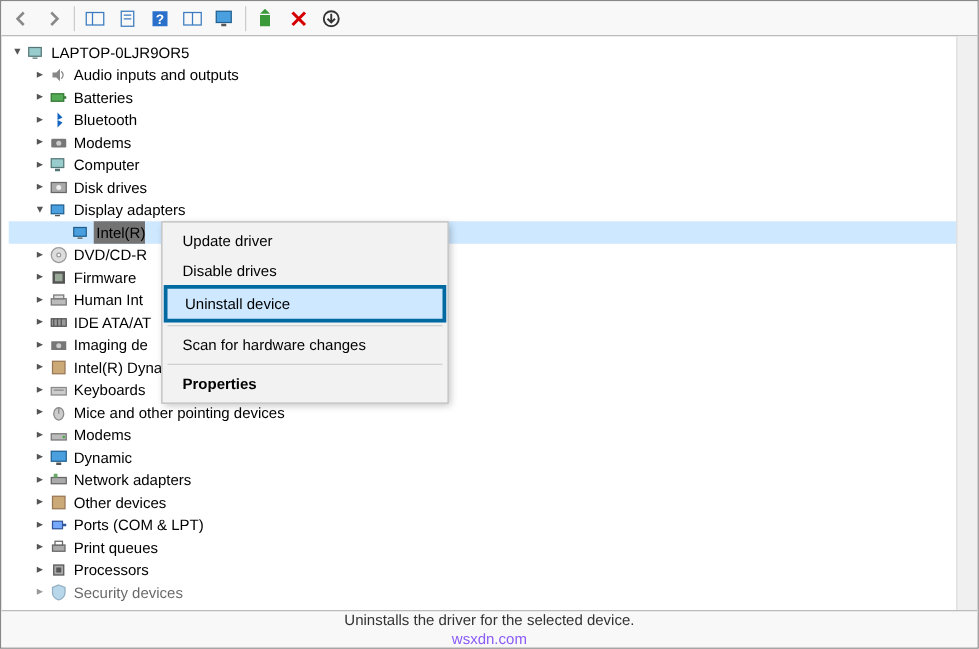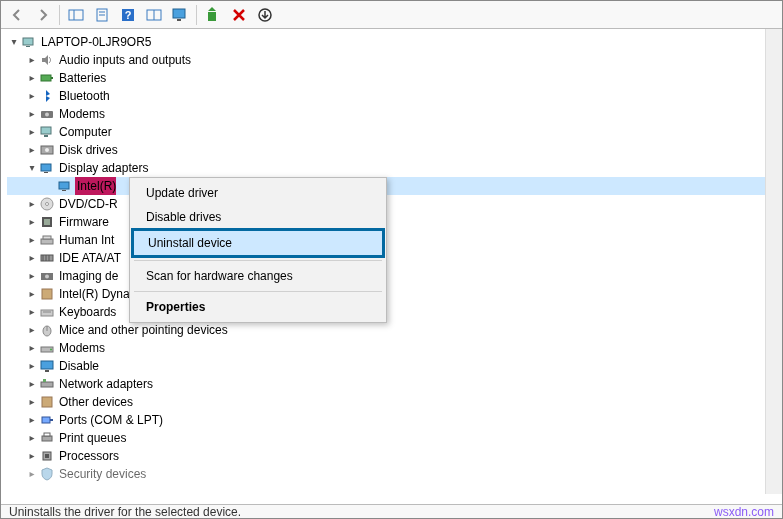--- a/index.html
+++ b/index.html
@@ -72,50 +72,51 @@
     justify-content: center;
     font-size: 11px;
   }
   .lbl { padding-left: 2px; }
   .depth0 { padding-left: 0; }
   .depth1 { padding-left: 18px; }
   .depth2 { padding-left: 36px; }
   .selected {
     background: #cde8ff;
   }
-  .selected .lbl { background: #be185d; }
+  .selected .lbl { background: #737373; }
   .scrollbar {
     position: absolute;
     right: 0;
     top: 28px;
     bottom: 24px;
     width: 17px;
     background: #f0f0f0;
     border-left: 1px solid #ddd;
   }
   .statusbar {
     position: absolute;
     bottom: 0;
     left: 0;
     right: 0;
-    height: 14px;
+    height: 30px;
     border-top: 1px solid #bbb;
     background: #f8f8f8;
     display: flex;
     align-items: center;
     justify-content: space-between;
     padding: 0 8px;
     font-size: 12px;
     color: #333;
+    flex-direction: column;
   }
   .ctxmenu {
     position: absolute;
     left: 128px;
     top: 176px;
-    width: 258px;
+    width: 230px;
     background: #f2f2f2;
     border: 1px solid #bcbcbc;
     box-shadow: 2px 2px 6px rgba(0,0,0,0.25);
     padding: 3px 2px;
   }
   .ctxmenu .mi {
     padding: 5px 14px;
     font-size: 12px;
     color: #000;
   }
@@ -387,21 +388,21 @@
         <span class="lbl">Modems</span>
       </div>
     <div class="row depth1">
         <span class="exp">▸</span>
         <span class="ic">
           <svg width="14" height="14">
             <rect x="1" y="2" width="12" height="8" fill="#4aa0de" stroke="#206090"></rect>
             <rect x="5" y="11" width="4" height="2" fill="#555"></rect>
           </svg>
         </span>
-        <span class="lbl">Disable</span>
+        <span class="lbl">Dynamic</span>
       </div>
     <div class="row depth1">
         <span class="exp">▸</span>
         <span class="ic">
           <svg width="14" height="14">
             <rect x="1" y="5" width="12" height="5" fill="#aaa" stroke="#666"></rect>
             <rect x="3" y="2" width="3" height="3" fill="#6a6"></rect>
           </svg>
         </span>
         <span class="lbl">Network adapters</span>

